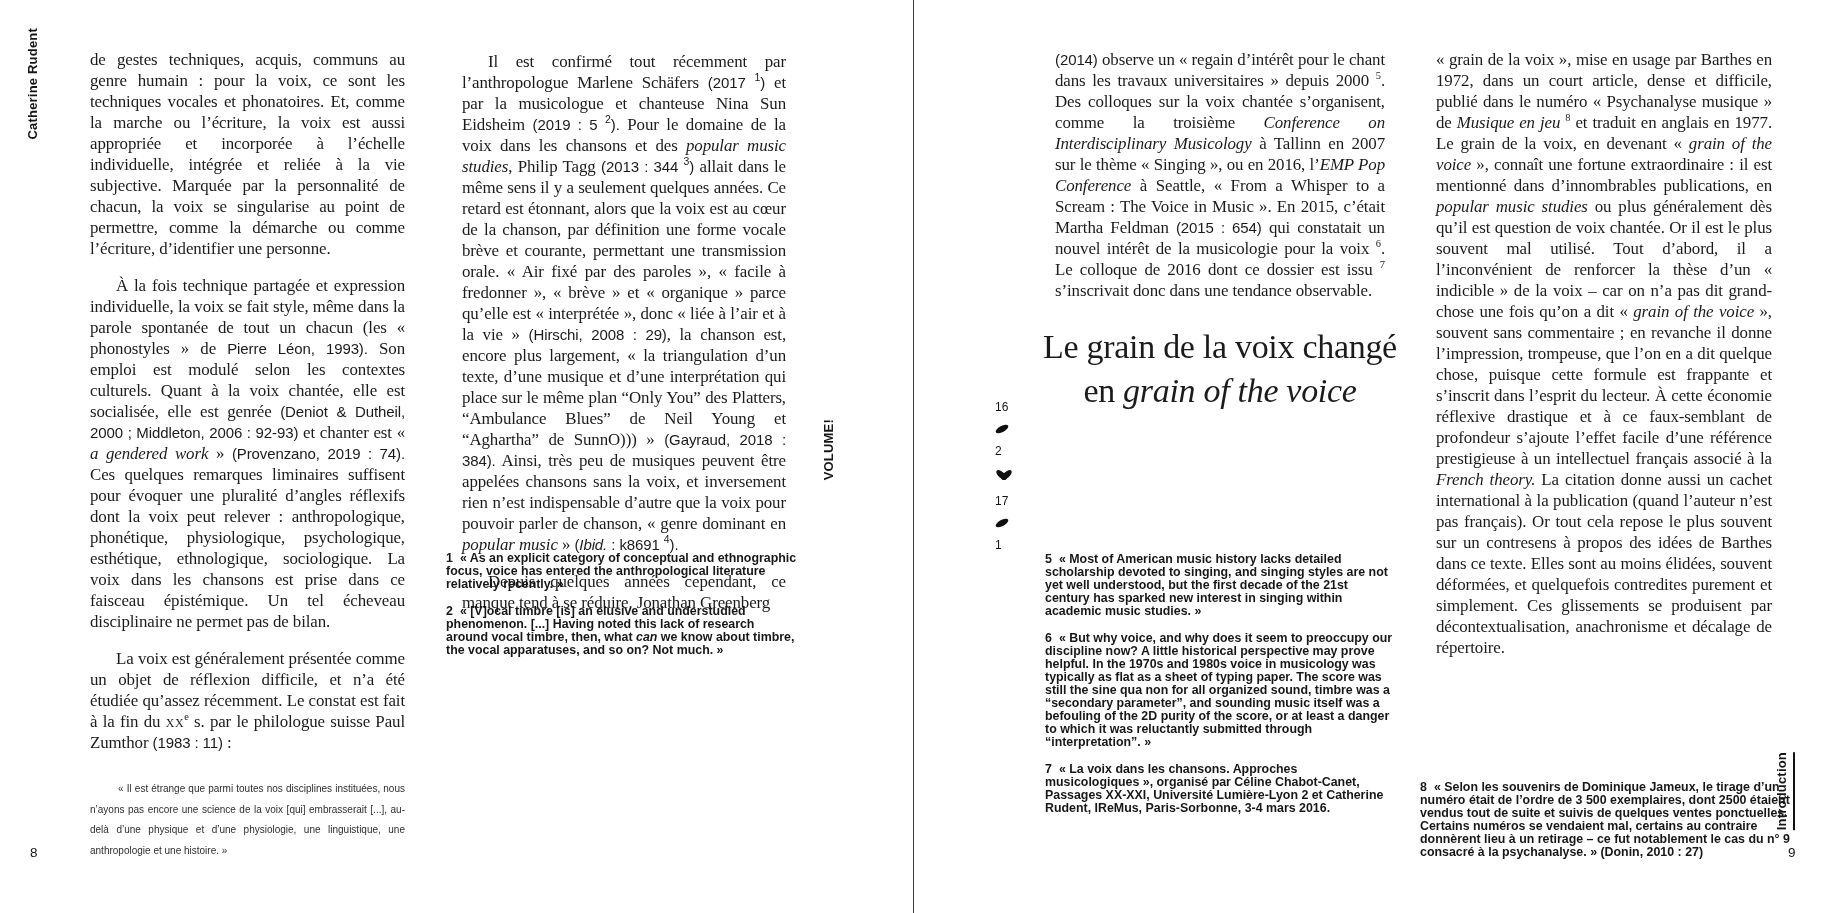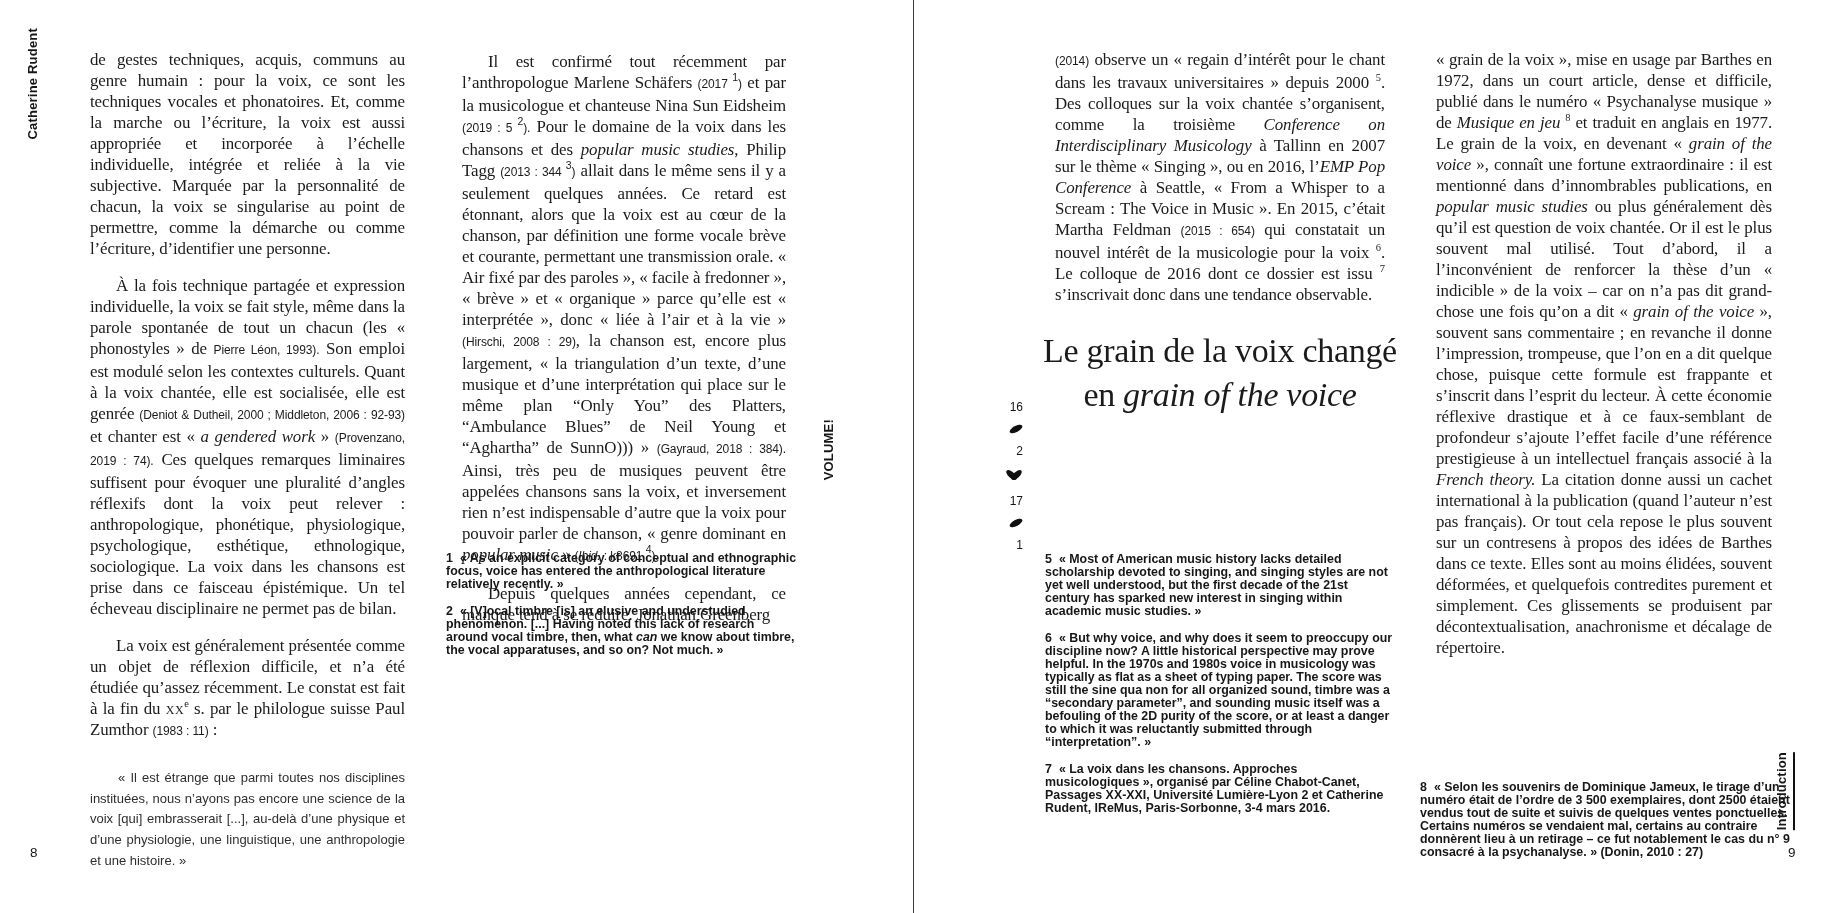--- a/index.html
+++ b/index.html
@@ -14,25 +14,25 @@
     font-size:16.9px;line-height:21px;letter-spacing:-0.1px;
   }
   .col p{margin:16px;text-indent:0}
   .col p.ind{text-indent:26px}
   .col h2{
     font-weight:normal;font-size:34px;line-height:44px;
     margin:24px 0 22px 0;text-align:center;letter-spacing:-0.3px;
   }
   .col p.quote{
     font-family:"Liberation Sans", sans-serif;
-    font-size:13px;line-height:20.7px;color:#2e2e2e;
+    font-size:10px;line-height:20.7px;color:#2e2e2e;
     margin-top:26px;text-indent:28px;letter-spacing:0;
   }
   .i{font-style:italic}
-  .sans{font-family:"Liberation Sans", sans-serif;font-size:12px}
+  .sans{font-family:"Liberation Sans", sans-serif;font-size:15px}
   .sup{font-size:62%;vertical-align:super;line-height:0}
   .sc{font-variant:small-caps;letter-spacing:.5px}
   
   .notes{
     position:absolute;text-align:left;
     font-family:"Liberation Sans", sans-serif;font-weight:bold;
     font-size:12.4px;line-height:13px;color:#171717;
   }
   .note{margin:0 0 14px 0}
   .fn-num{margin-right:7px}
@@ -43,21 +43,21 @@
     font-family:"Liberation Sans", sans-serif;font-weight:bold;
     font-size:13px;color:#161616;letter-spacing:.2px;white-space:nowrap;
   }
   .underlined{border-left:2px solid #111;padding-left:4px}
   .pageno{
     position:absolute;font-family:"Liberation Sans", sans-serif;
     font-size:13.5px;color:#161616;
   }
   .markers{
     position:absolute;left:995px;top:400px;width:28px;
-    display:flex;flex-direction:column;align-items:flex-end;gap:9px;
+    display:flex;flex-direction:column;align-items:flex-start;gap:9px;
     font-family:"Liberation Sans", sans-serif;font-size:12px;color:#161616;
   }
   .grain{width:14px;height:6px;background:#0f0f0f;border-radius:50%;
          transform:rotate(-28deg);margin:3px 0;display:block}
   .vlogo{position:relative;width:18px;height:14px;margin:2px 0;display:block}
   .vlogo::before,.vlogo::after{
     content:"";position:absolute;top:3px;width:13px;height:6px;
     background:#0f0f0f;border-radius:50%;
   }
   .vlogo::before{left:0;transform:rotate(42deg)}

